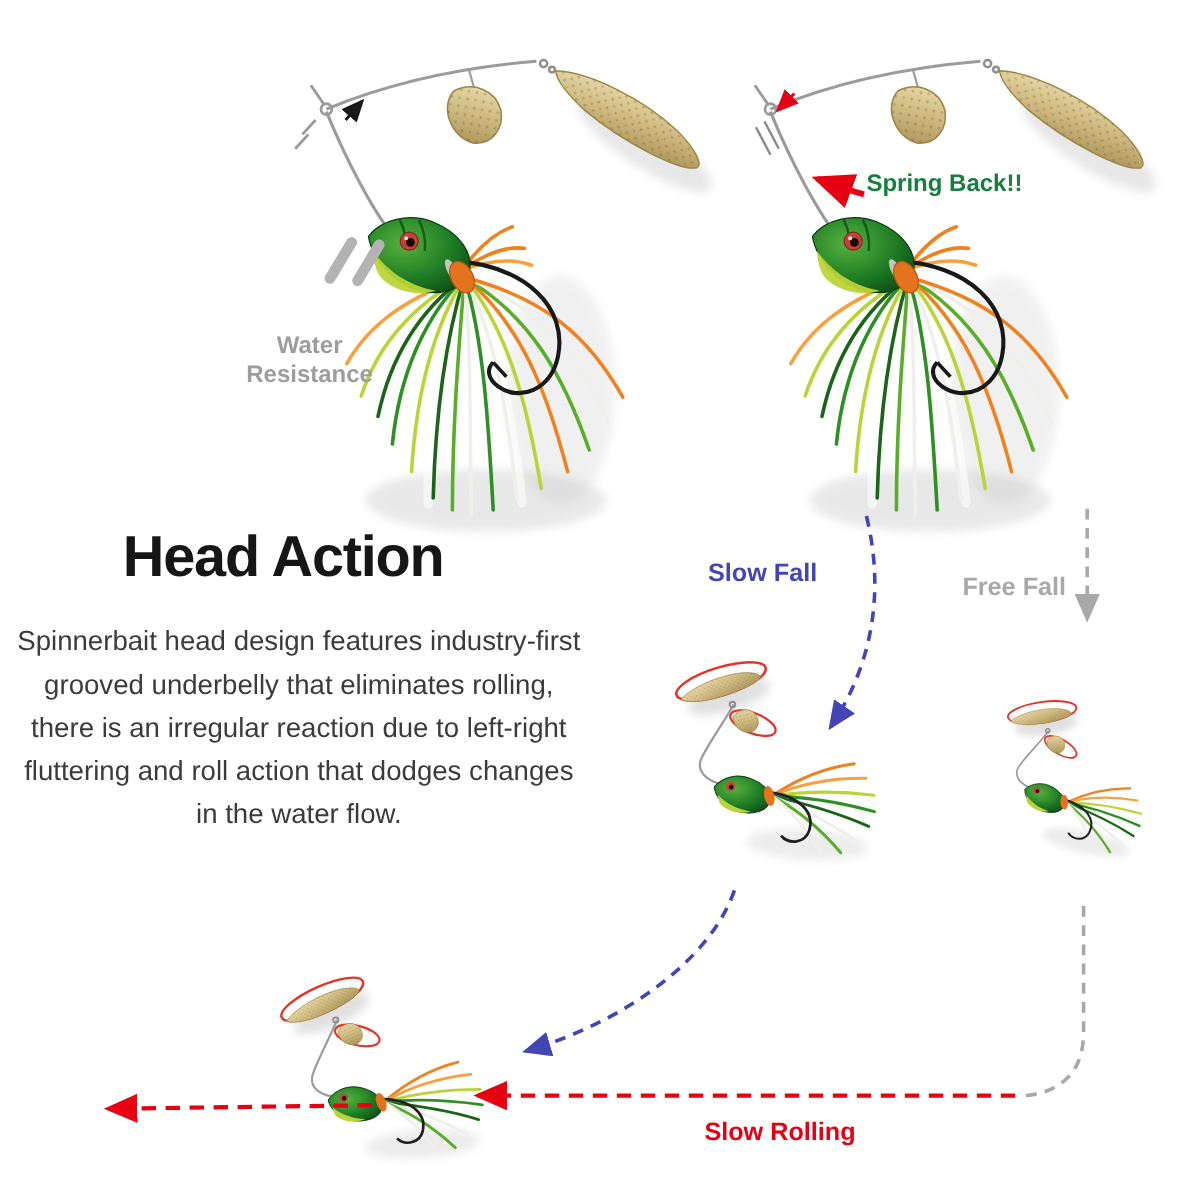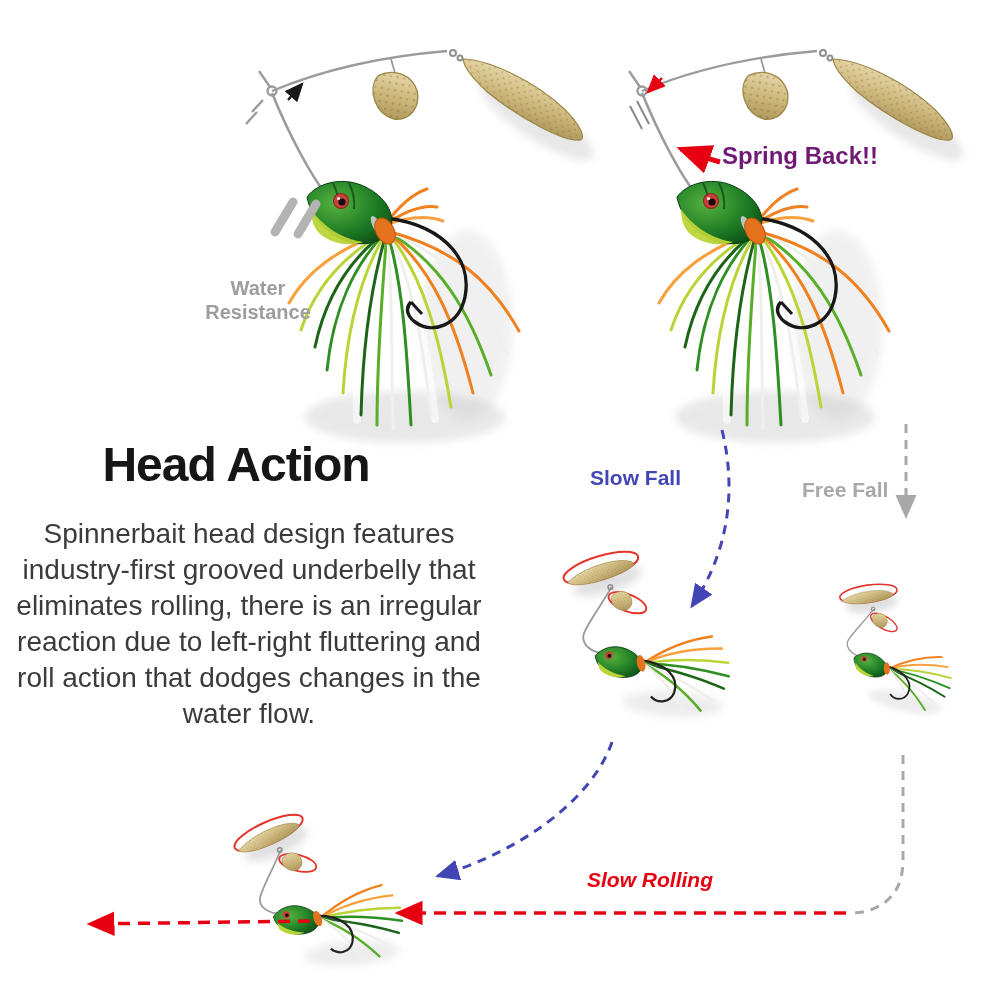--- a/index.html
+++ b/index.html
@@ -3,27 +3,27 @@
 <meta charset="utf-8">
 <style>
   html,body{margin:0;padding:0;background:#fff;}
   .stage{position:relative;width:1000px;height:1000px;background:#ffffff;overflow:hidden;
          font-family:"Liberation Sans",sans-serif;}
   .art{position:absolute;left:0;top:0;}
   .label{position:absolute;font-weight:bold;white-space:pre-line;}
   .title{position:absolute;top:437px;left:0;width:472px;text-align:center;
          font-size:48px;font-weight:bold;letter-spacing:-1px;color:#161616;}
   .desc{position:absolute;top:516px;left:10px;width:478px;text-align:center;
-        font-size:28px;line-height:36px;color:#3b3b3b;}
+        font-size:23px;line-height:36px;color:#3b3b3b;}
   .water-resistance{top:244px;left:176px;width:164px;text-align:center;
         font-size:20px;line-height:24px;color:#9d9d9d;margin-top:32px;}
-  .spring-back{top:142px;left:722px;font-size:24px;color:#701a75;}
+  .spring-back{top:142px;left:722px;font-size:20px;color:#15803d;}
   .curve-fall{top:466px;left:590px;font-size:21px;color:#4345b5;}
   .free-fall{top:478px;left:802px;font-size:21px;color:#a8a8a8;text-align:right;}
-  .slow-rolling{top:868px;left:570px;width:160px;text-align:center;font-size:21px;color:#e60012;font-style:italic;}
+  .slow-rolling{top:932px;left:570px;width:160px;text-align:center;font-size:21px;color:#e60012;}
 </style>
 </head>
 <body>
 
 <div class="stage">
 
 <svg class="art" width="1000" height="1000" viewBox="0 0 1000 1000">
   <defs>
     <linearGradient id="goldGrad" x1="0%" y1="0%" x2="100%" y2="100%">
       <stop offset="0%" stop-color="#efe3b8"></stop>

